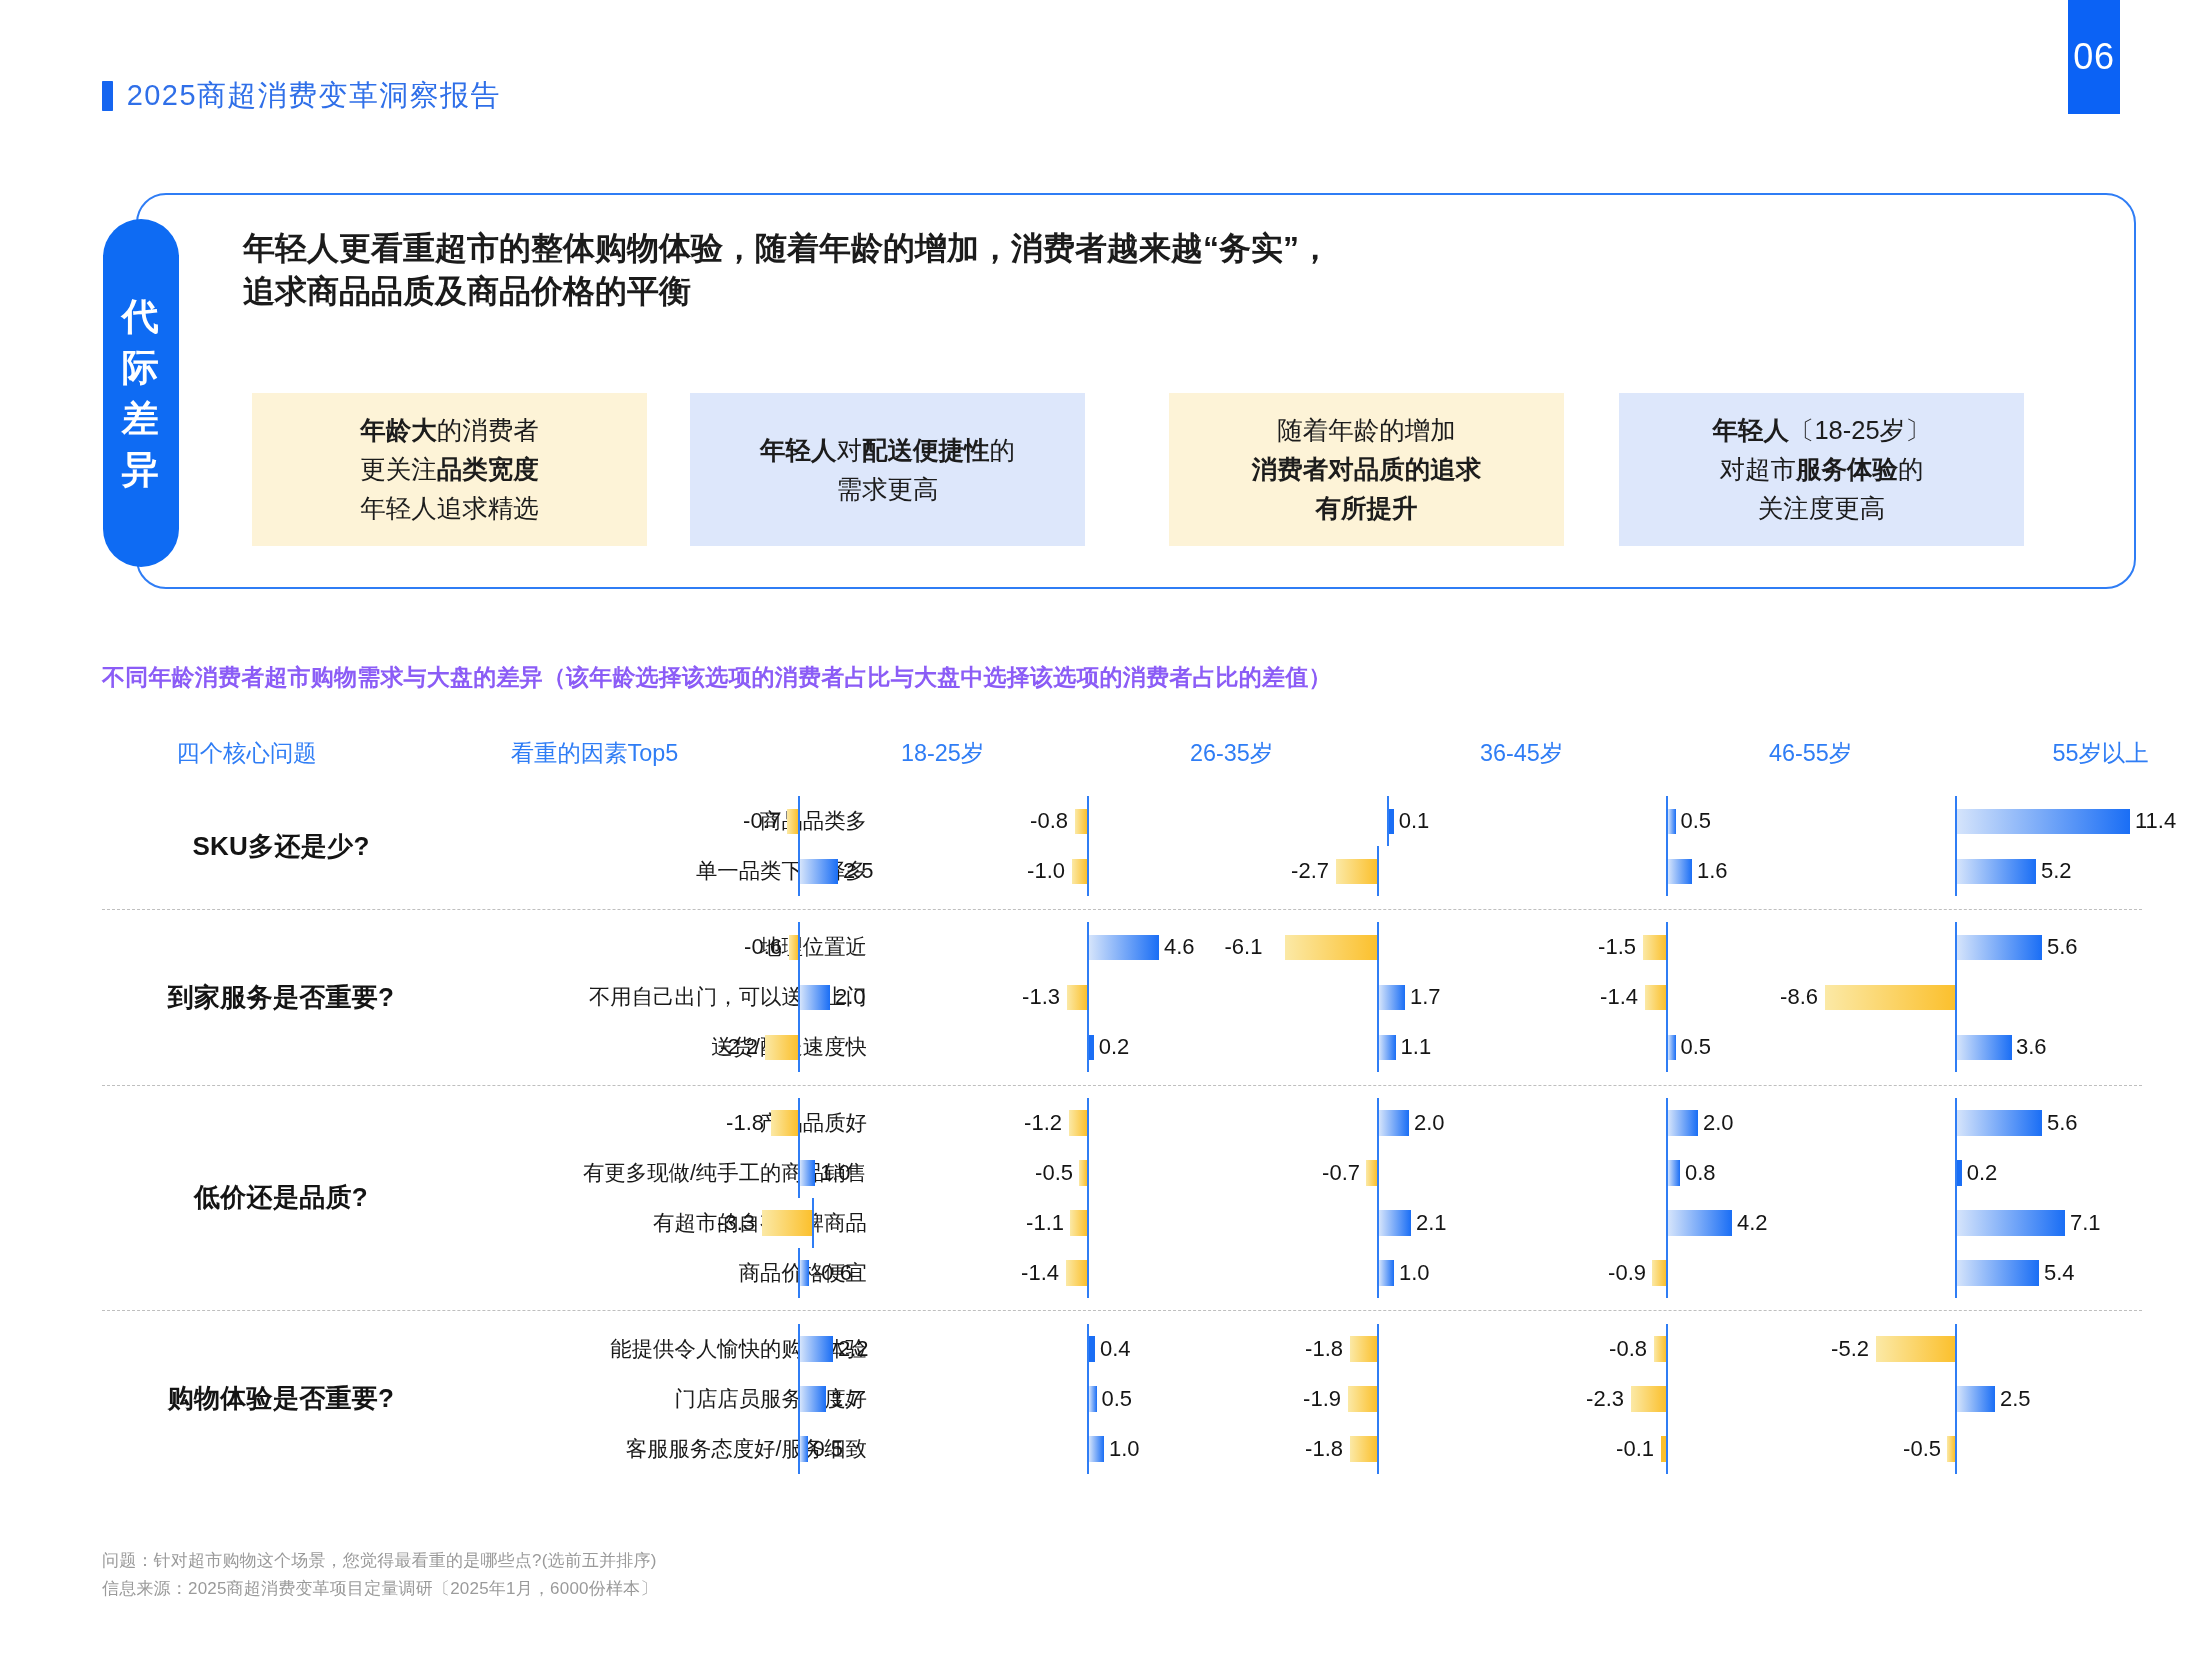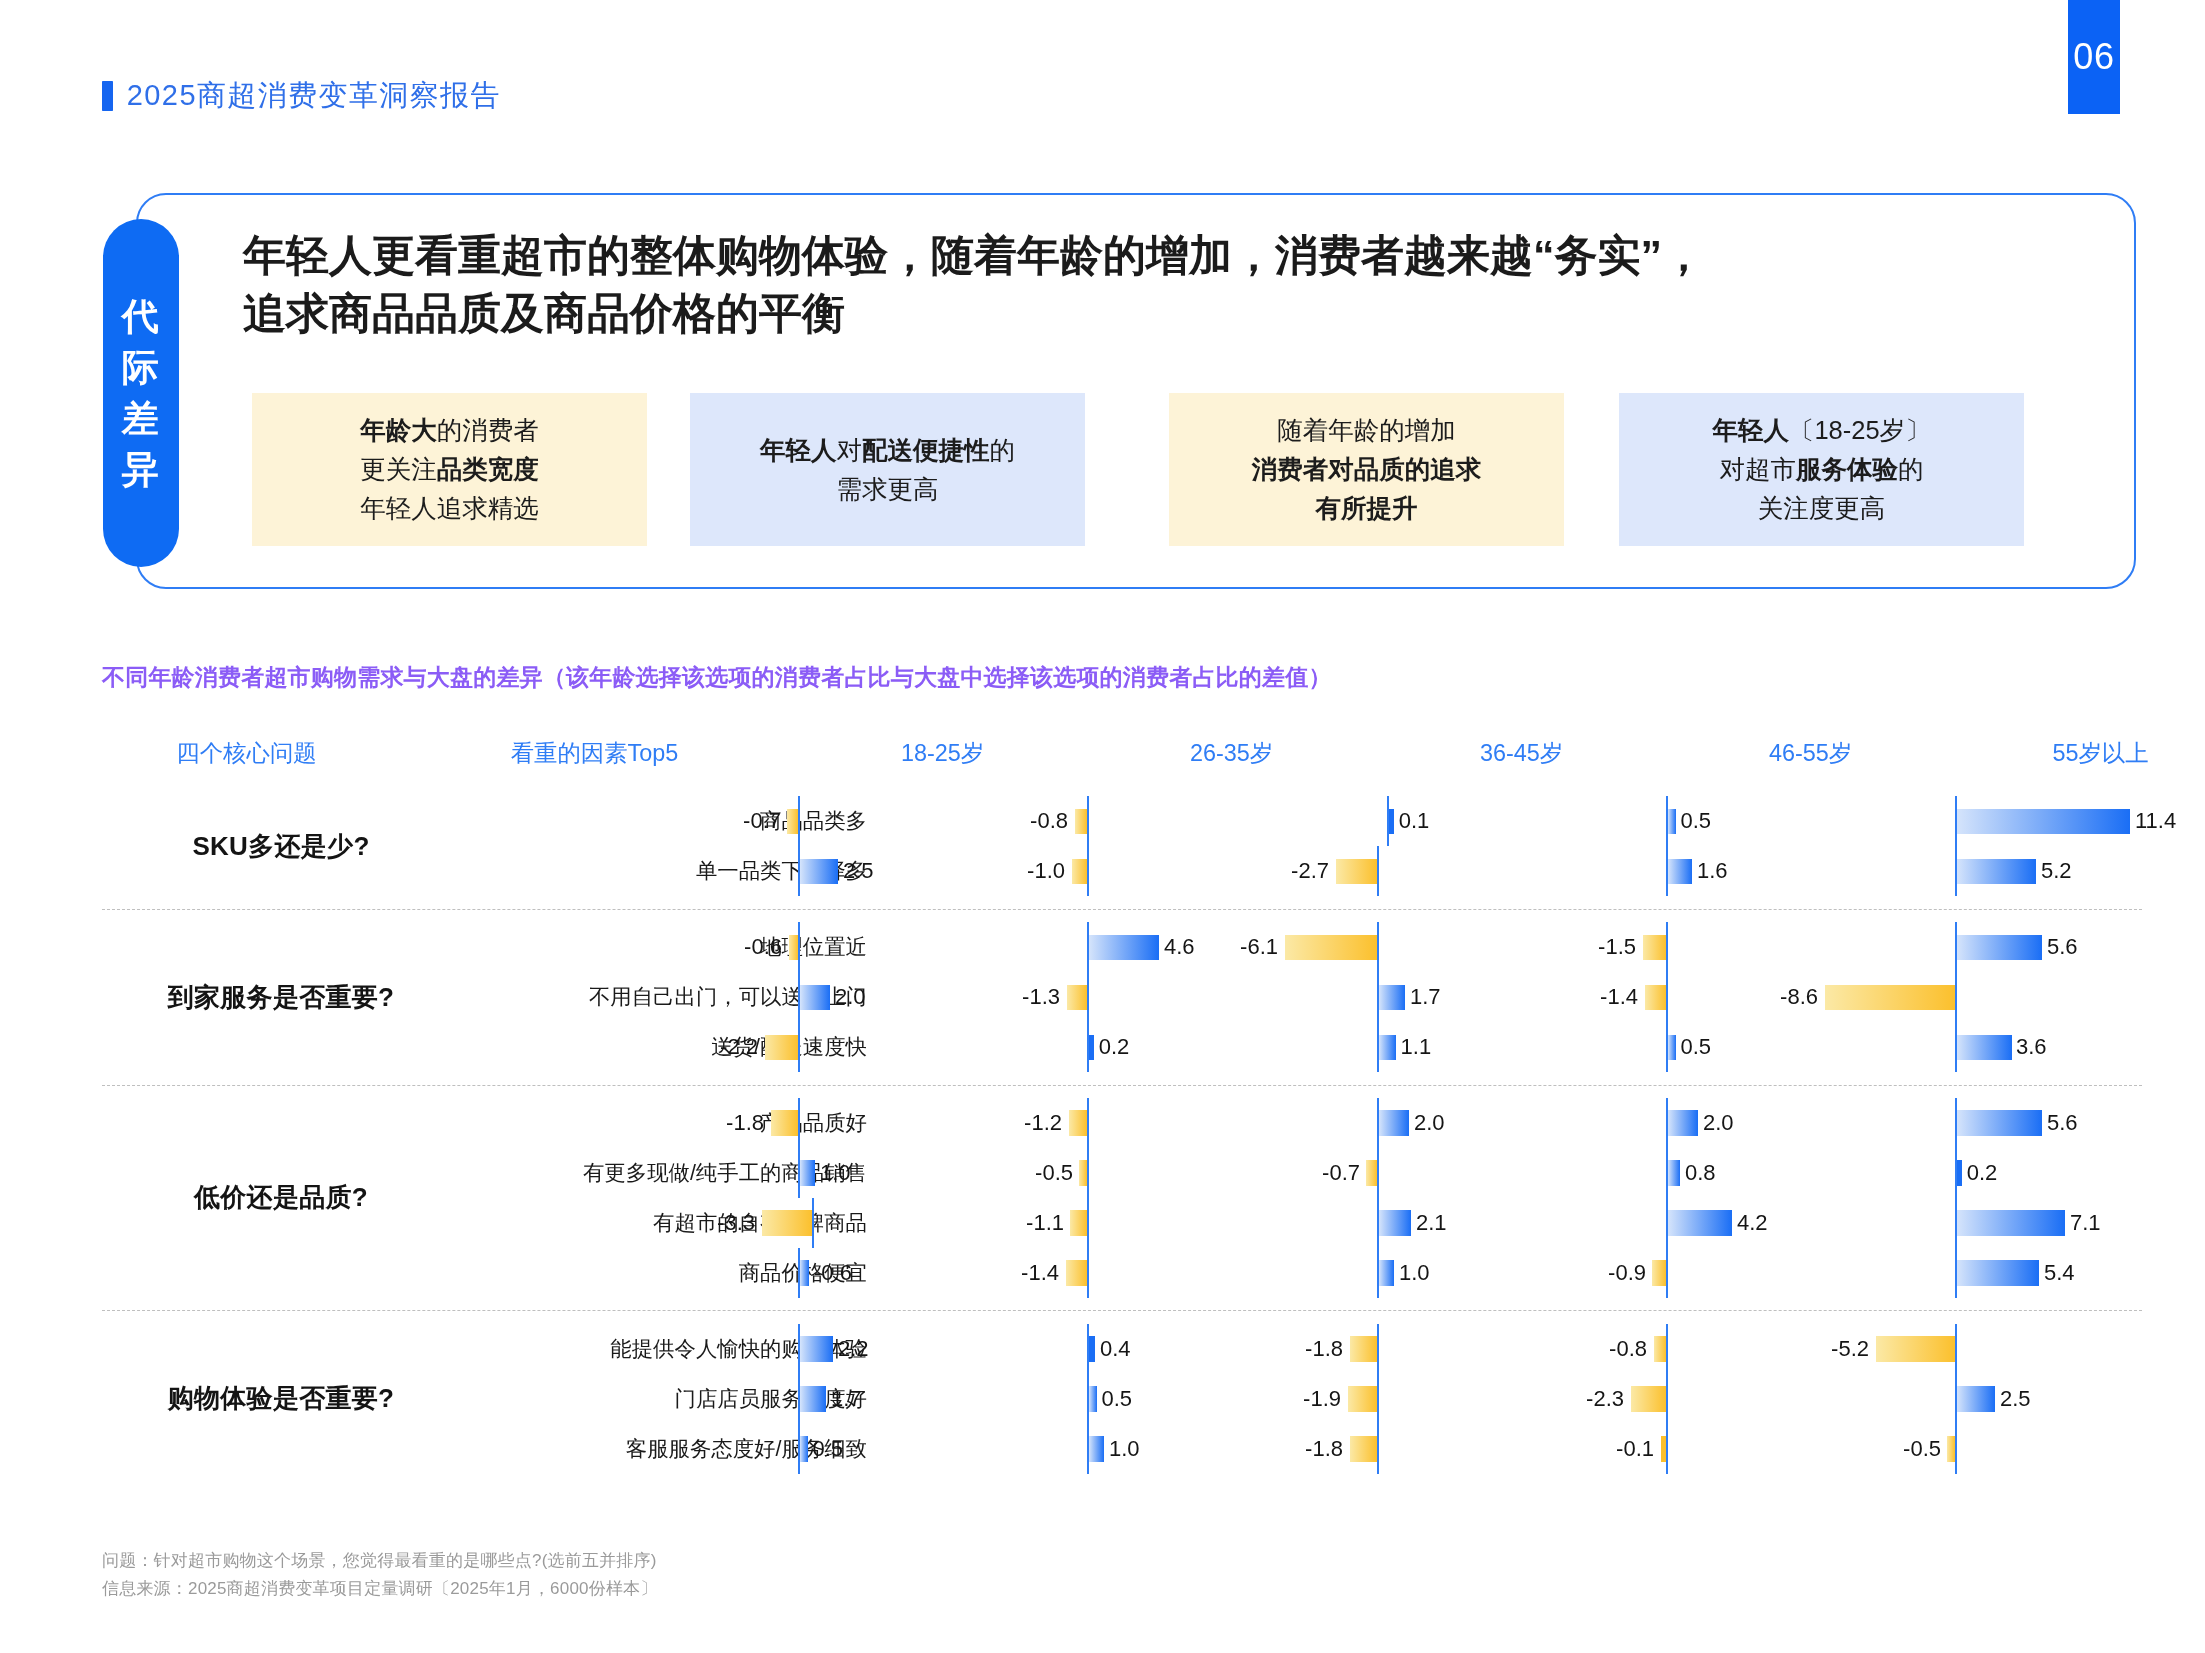--- a/index.html
+++ b/index.html
@@ -26,21 +26,21 @@
   }
   .hero-pill{
     position:absolute;left:103px;top:219px;width:76px;height:348px;
     background:#0e6bf3;border-radius:39px;
     display:flex;flex-direction:column;align-items:center;justify-content:center;
     gap:13.8px;color:#fff;font-size:37px;font-weight:700;letter-spacing:1.4px;z-index:3;
   }
   .hero-pill span{line-height:1;}
   .hero-head{
     position:absolute;left:243px;top:227px;width:1764px;
-    font-size:43px;font-weight:800;line-height:1.34;color:#1b1b1b;letter-spacing:0px;
+    font-size:32px;font-weight:800;line-height:1.34;color:#1b1b1b;letter-spacing:0px;
   }
   
   .hl-row{position:absolute;left:252px;top:393px;width:1771px;height:153px;}
   .hl-box{
     position:absolute;top:0;height:153px;box-sizing:border-box;
     display:flex;flex-direction:column;align-items:center;justify-content:center;
     font-size:25.5px;line-height:1.52;color:#1c1c1c;text-align:center;
   }
   .hl-box.cream{background:#fdf3d7;}
   .hl-box.blue{background:#dde7fb;}
@@ -218,21 +218,21 @@
               <div class="val neg" style="right: 14.6px; left: -85px; width: 69px; text-align: right; transform: translateX(0px);">-0.6</div>
             </div>
             <div class="cell" style="left: 627px;">
               <div class="axis"></div>
               <div class="bar pos" style="width: 70px; left: 2.1px;"></div>
               <div class="val pos" style="left: 77px;">4.6</div>
             </div>
             <div class="cell" style="left: 917px;">
               <div class="axis"></div>
               <div class="bar neg" style="width: 92px; right: 0px; left: -92px;"></div>
-              <div class="val neg" style="right: 98px; left: -168px; width: 69px; text-align: right; transform: translateX(0px);">-6.1</div>
+              <div class="val neg" style="right: 98px; left: -168px; width: 69px; text-align: center; transform: translateX(0px);">-6.1</div>
             </div>
             <div class="cell" style="left: 1206px;">
               <div class="axis"></div>
               <div class="bar neg" style="width: 23px; right: 0px; left: -23px;"></div>
               <div class="val neg" style="right: 28px; left: -99px; width: 69px; text-align: right; transform: translateX(0px);">-1.5</div>
             </div>
             <div class="cell" style="left: 1495px;">
               <div class="axis"></div>
               <div class="bar pos" style="width: 85px; left: 2.1px;"></div>
               <div class="val pos" style="left: 92px;">5.6</div>

